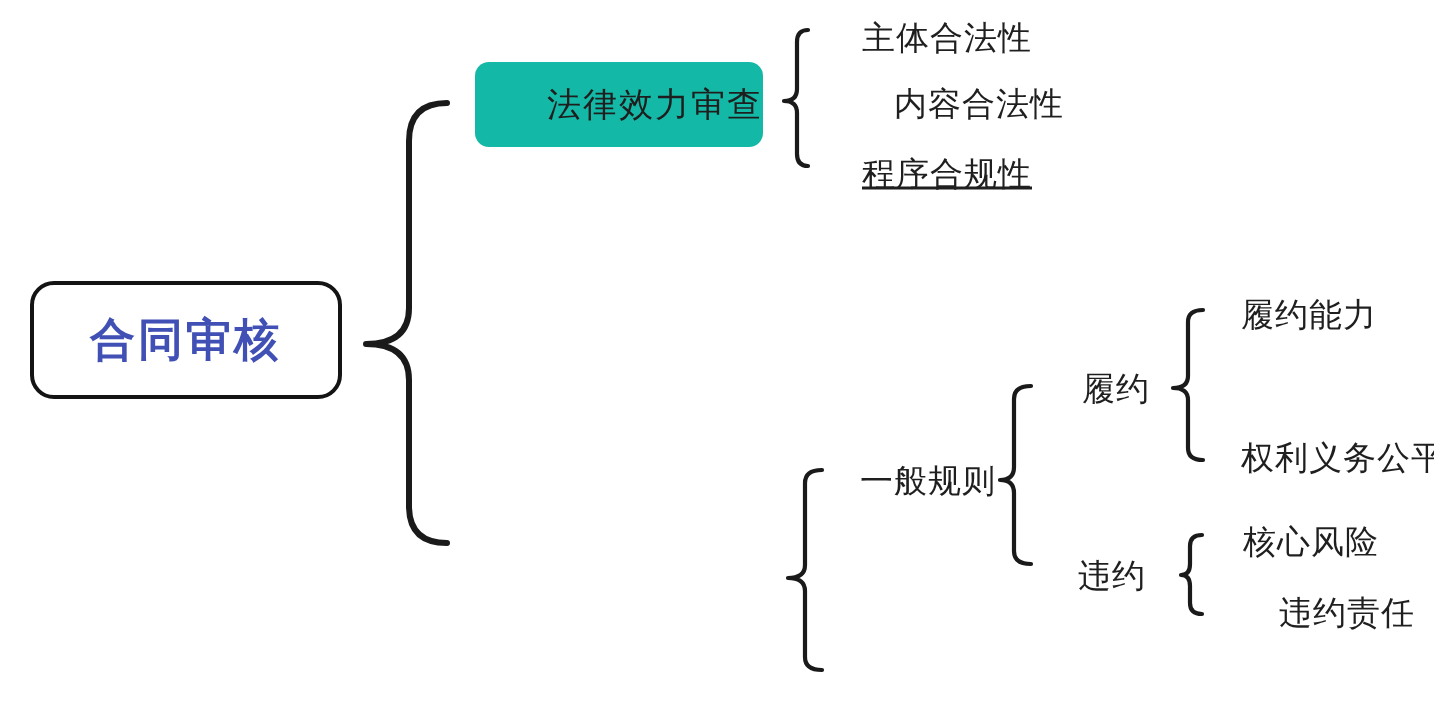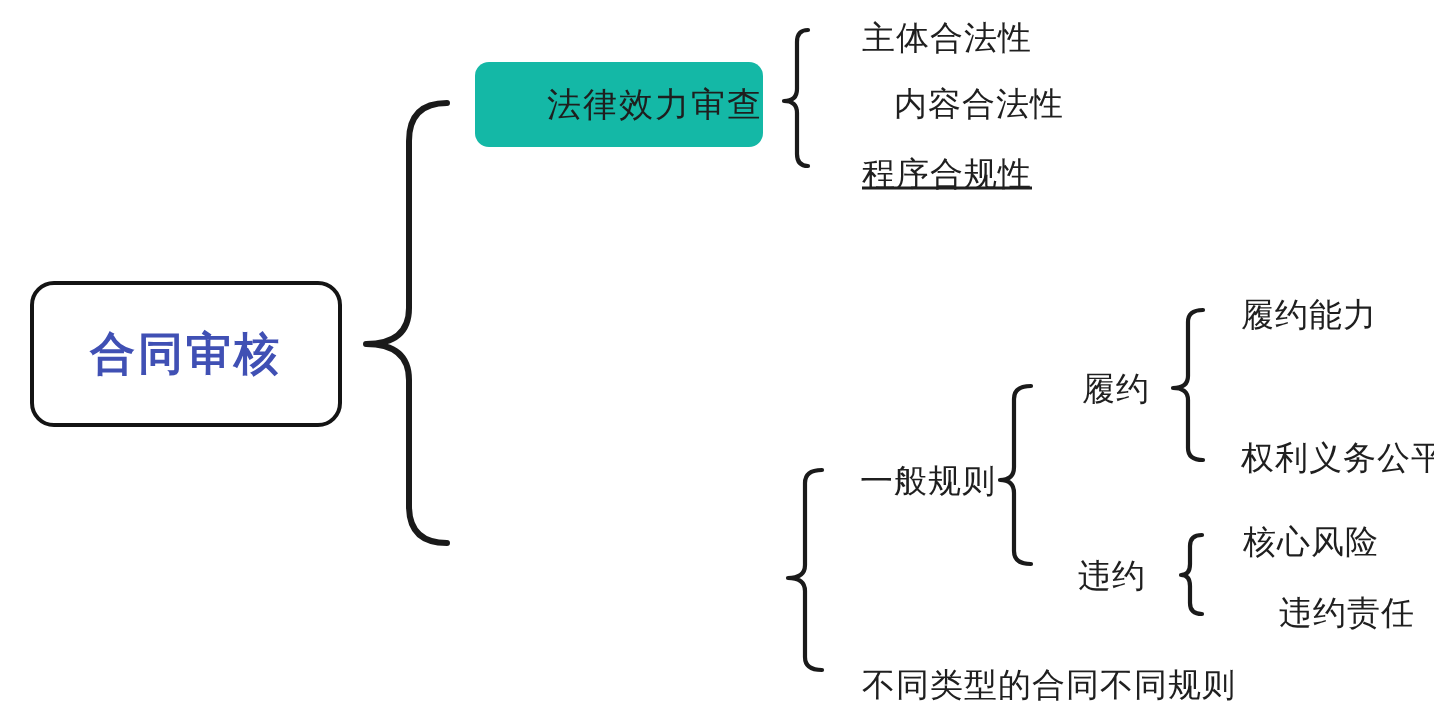--- a/index.html
+++ b/index.html
@@ -26,21 +26,21 @@
     stroke: #1a1a1a;
     stroke-linecap: round;
     stroke-linejoin: round;
   }
   .brace.big { stroke-width: 6; }
   .brace.small { stroke-width: 4.2; }
 
   .root-box {
     position: absolute;
     left: 30px; top: 281px;
-    width: 312px; height: 146px;
+    width: 312px; height: 118px;
     box-sizing: border-box;
     background: #ffffff;
     border: 4px solid #141414;
     border-radius: 24px;
     display: flex;
     align-items: center;
     justify-content: center;
     font-size: 45px;
     font-weight: 700;
     letter-spacing: 3px;
@@ -96,21 +96,20 @@
   <div class="branch-box" id="branch-legal">
     <span>法律效力审查</span>
   </div>
 
   <div class="tnode" style="left:862px; top:37px;">主体合法性</div>
   <div class="tnode" style="left:862px; top:103px;margin-left:32px;">内容合法性</div>
   <div class="tnode" style="left:862px; top:173px;text-decoration:underline;">程序合规性</div>
 
 
   <div class="tnode" style="left:860px; top:480px;">一般规则</div>
-  <div class="tnode" style="left:862px; top:684px;">不同类型的合同不同规则</div>
 
   <div class="tnode" style="left:1082px; top:388px;">履约</div>
   <div class="tnode" style="left:1078px; top:575px;">违约</div>
 
   <div class="tnode" style="left:1241px; top:314px;">履约能力</div>
   <div class="tnode" style="left:1241px; top:457px;">权利义务公平</div>
 
   <div class="tnode" style="left:1243px; top:541px;">核心风险</div>
   <div class="tnode" style="left:1243px; top:612px;margin-left:36px;">违约责任</div>
 

